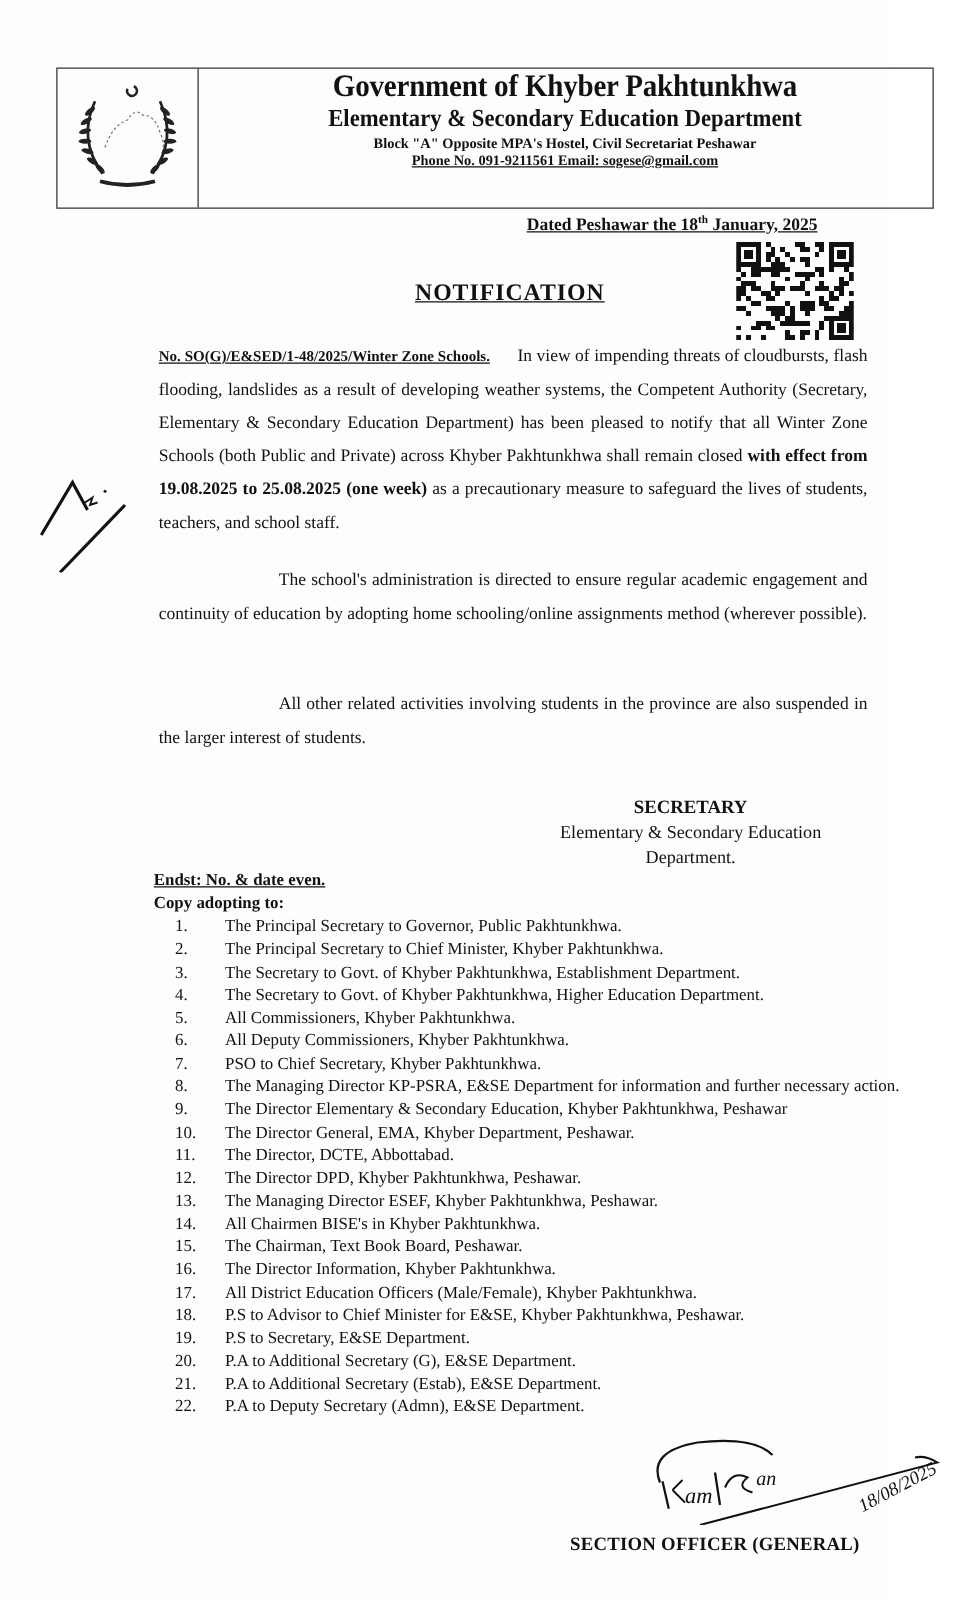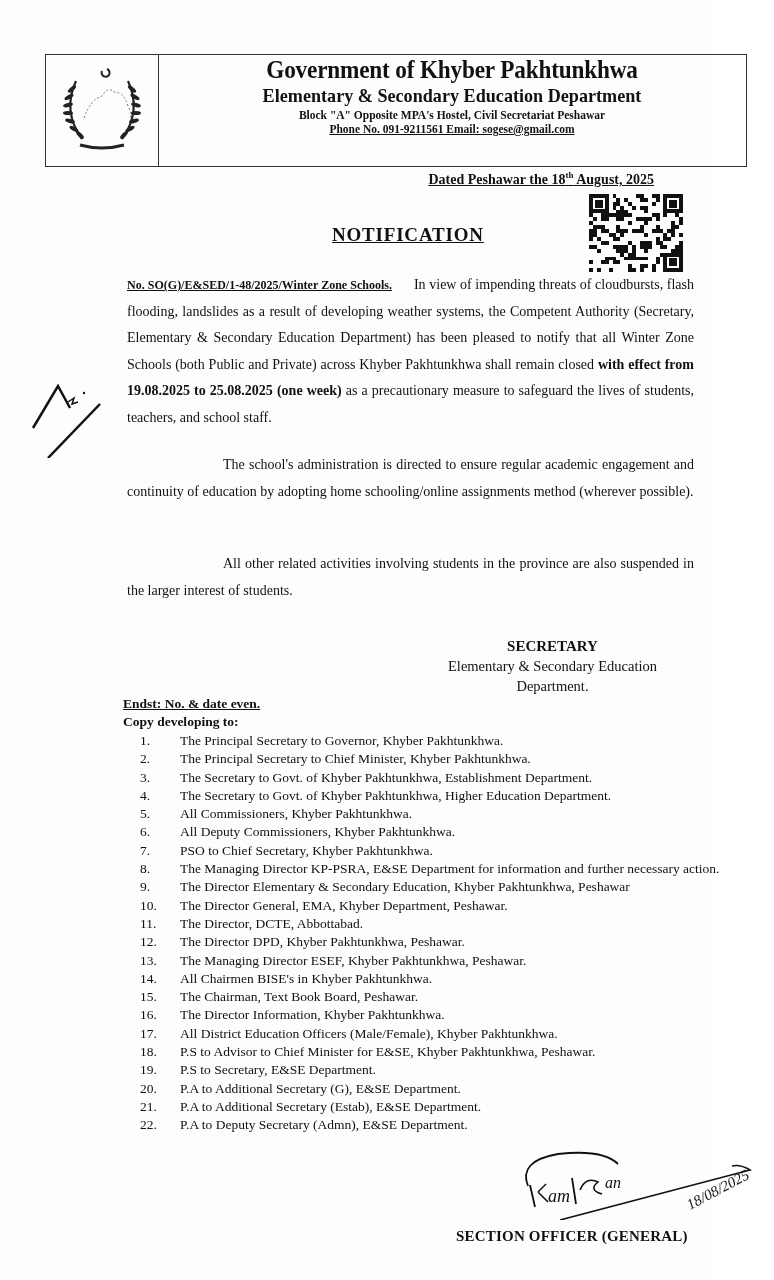--- a/index.html
+++ b/index.html
@@ -84,21 +84,21 @@
       </svg>
     </div>
     <div class="lh-text">
       <div class="lh-title">Government of Khyber Pakhtunkhwa</div>
       <div class="lh-sub">Elementary &amp; Secondary Education Department</div>
       <div class="lh-addr">Block "A" Opposite MPA's Hostel, Civil Secretariat Peshawar</div>
       <div class="lh-phone">Phone No. 091-9211561 Email: sogese@gmail.com</div>
     </div>
   </div>
 
-  <div class="dated"><span>Dated Peshawar the 18</span><sup>th</sup><span> August, 2025</span></div>
+  <div class="dated"><span>Dated Peshawar the 18</span><sup>th</sup><span> January, 2025</span></div>
 
   <svg class="qr" viewBox="0 0 24 20" shape-rendering="crispEdges">
     <g fill="#111" id="qr-g">
         <rect x="6" y="0" width="1" height="1"></rect>
         <rect x="12" y="0" width="1" height="1"></rect>
         <rect x="13" y="0" width="1" height="1"></rect>
         <rect x="16" y="0" width="1" height="1"></rect>
         <rect x="17" y="0" width="1" height="1"></rect>
         <rect x="7" y="1" width="1" height="1"></rect>
         <rect x="9" y="1" width="1" height="1"></rect>
@@ -275,26 +275,26 @@
 
   <div class="para p3"><span class="indent"></span><span>All other related activities involving students in the province are also suspended in the larger interest of students.</span></div>
 
   <div class="sign-block">
     <div class="sec">SECRETARY</div>
     <div>Elementary &amp; Secondary Education</div>
     <div>Department.</div>
   </div>
 
   <div class="endst">Endst: No. &amp; date even.</div>
-  <div class="copyfwd">Copy developing to:</div>
+  <div class="copyfwd">Copy adopting to:</div>
 
   <ul class="cc-list" id="cc-list">
       <li>
         <span class="num">1.</span>
-        <span class="txt">The Principal Secretary to Governor, Khyber Pakhtunkhwa.</span>
+        <span class="txt">The Principal Secretary to Governor, Public Pakhtunkhwa.</span>
       </li>
       <li>
         <span class="num">2.</span>
         <span class="txt">The Principal Secretary to Chief Minister, Khyber Pakhtunkhwa.</span>
       </li>
       <li>
         <span class="num">3.</span>
         <span class="txt">The Secretary to Govt. of Khyber Pakhtunkhwa, Establishment Department.</span>
       </li>
       <li>

